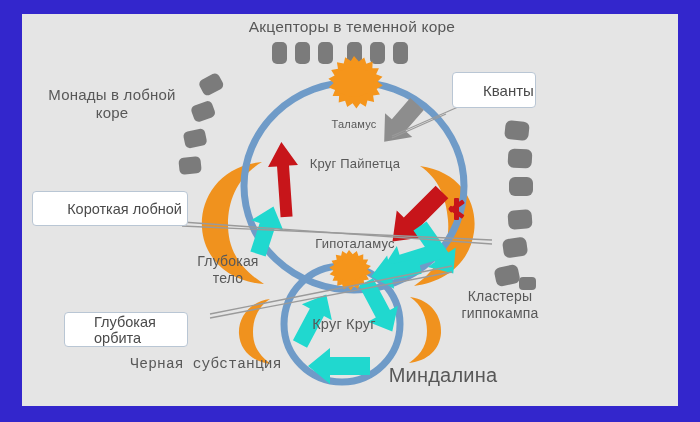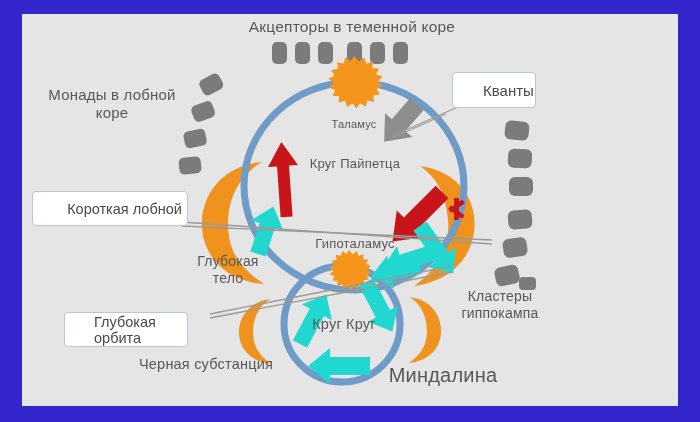--- a/index.html
+++ b/index.html
@@ -200,21 +200,21 @@
     <div class="lbl" style="left:267px;top:222px;width:132px;font-size:13px;">Гипоталамус</div>
 
     <div class="lbl" style="left:150px;top:239px;width:112px;font-size:14px;">Глубокая
 тело</div>
 
     <div class="lbl" style="left:412px;top:254px;width:132px;font-size:14px;margin-top:20px;">Кластеры
 гиппокампа</div>
 
     <div class="lbl" style="left:268px;top:302px;width:108px;font-size:14.5px;">Круг Круг</div>
 
-    <div class="lbl" style="left:92px;top:342px;width:184px;font-size:14.5px;">Черная субстанция</div>
+    <div class="lbl" style="left:92px;top:342px;width:184px;font-size:14.5px;font-family:Liberation Mono, monospace;">Черная субстанция</div>
 
     <div class="lbl" style="left:366px;top:350px;width:110px;font-size:20px;">Миндалина</div>
 
     <div class="callout" style="left:430px;top:58px;width:84px;height:36px;font-size:15px;">Кванты</div>
 
     <div class="callout" style="left:10px;top:177px;width:156px;height:35px;font-size:14.5px;">Короткая лобной</div>
 
     <div class="callout" style="left:42px;top:286px;width:124px;height:35px;font-size:14.5px;margin-top:12px;">Глубокая орбита</div>
 
   </div>

